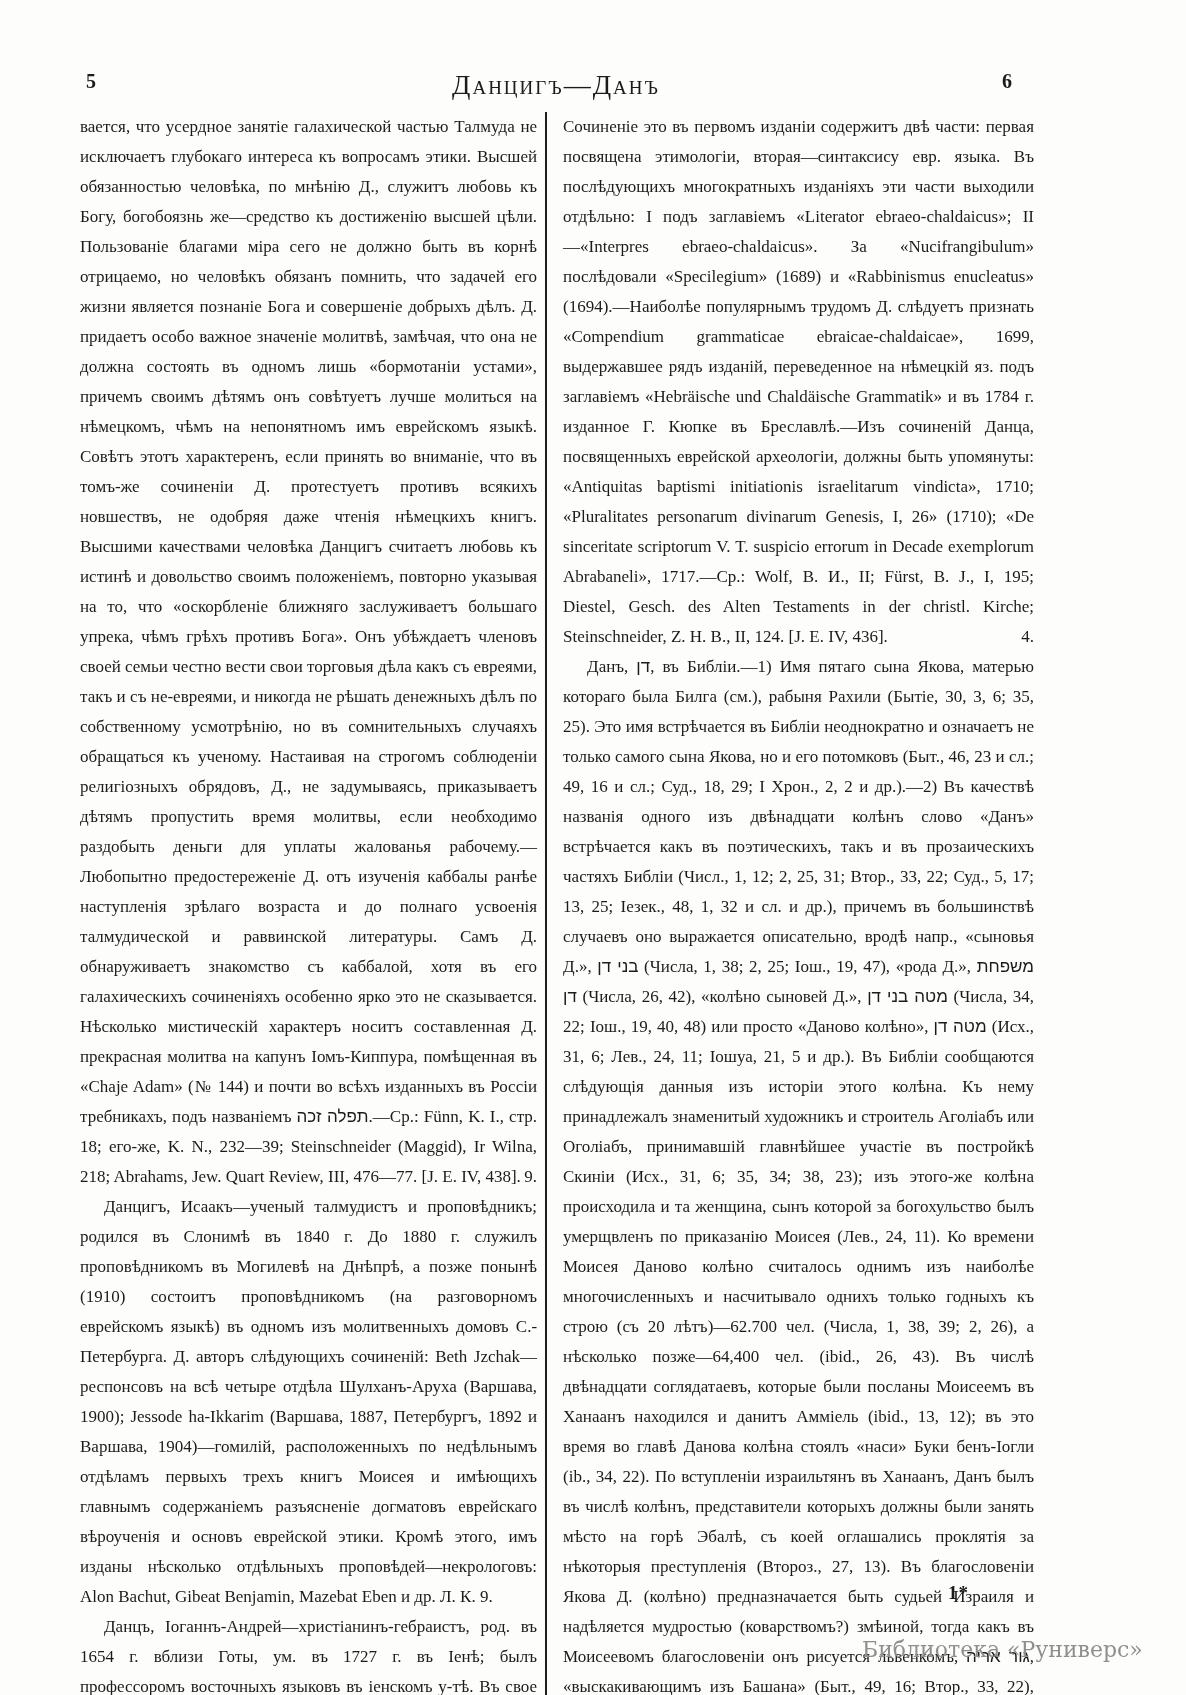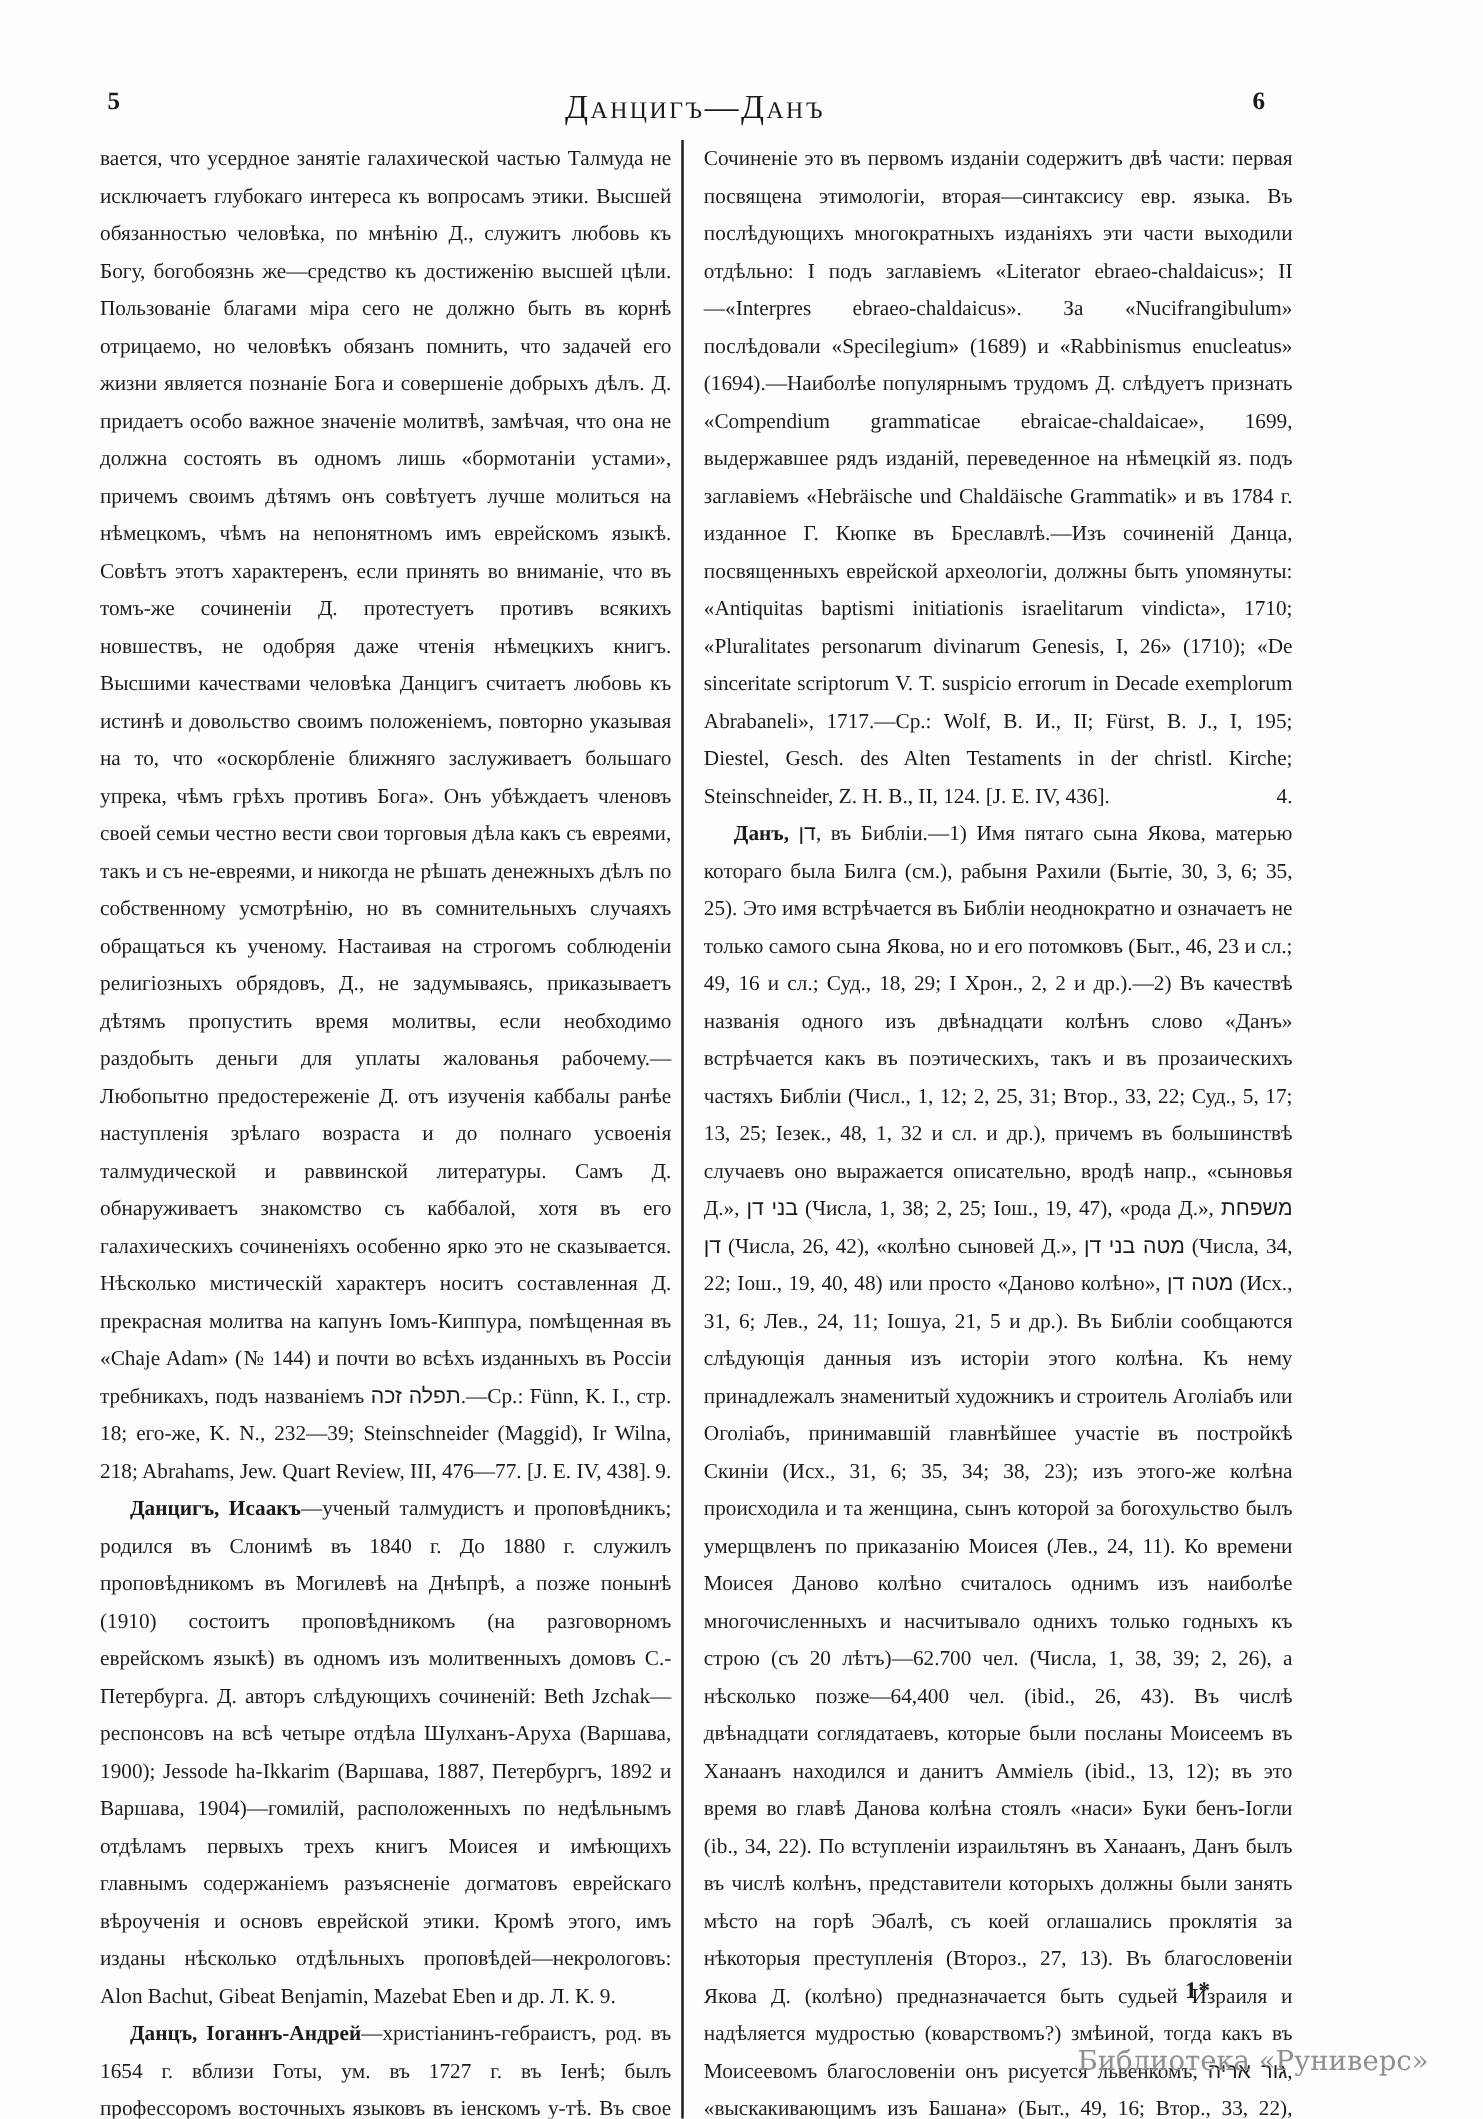--- a/index.html
+++ b/index.html
@@ -32,21 +32,21 @@
     font-size:17px;
     line-height:30px;
     text-align:justify;
     text-justify:inter-word;
   }
   .col-left{width:460px;padding-right:8px;}
   .rule{width:2px;background:#1e1e1e;}
   .col-right{width:474px;padding-left:16px;}
   .col p{margin:0;}
   .col p.indent{text-indent:24px;}
-  .b{font-weight:700;}
+  .b{font-weight:400;}
   .i{}
   .he{font-family:Liberation Sans, sans-serif;}
   .fr{float:right;}
   .sig{
     position:absolute;top:1582px;left:948px;
     font-size:19px;font-weight:700;letter-spacing:1px;
   }
   .watermark{
     position:absolute;top:1637px;left:862px;width:320px;
     font-size:22px;color:#8f8f8f;text-align:left;

